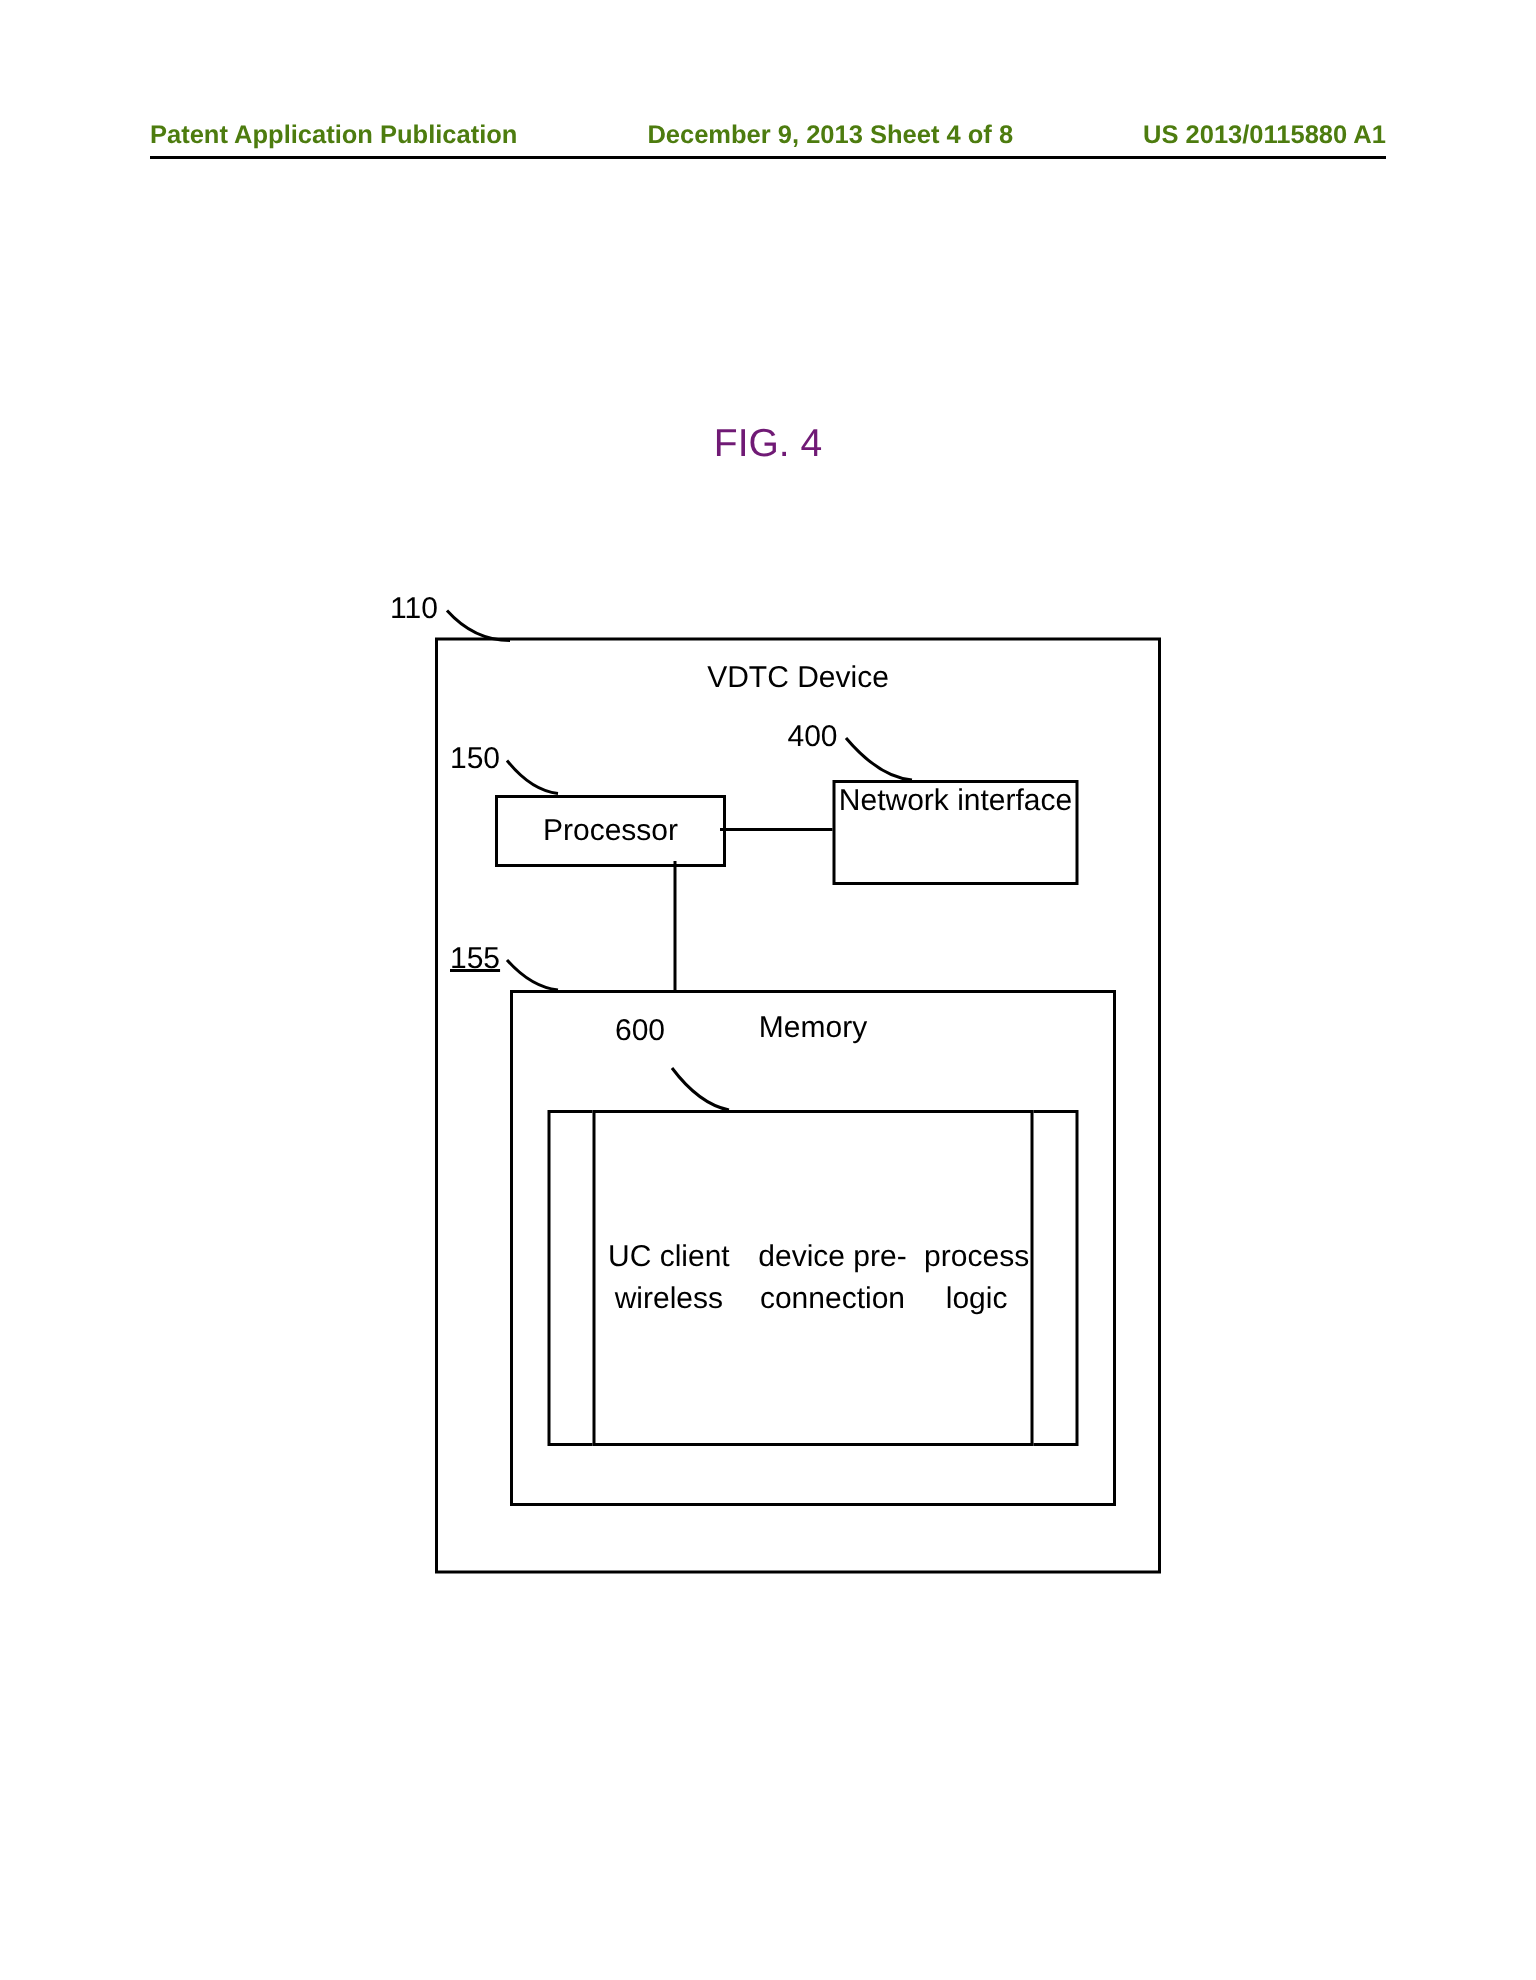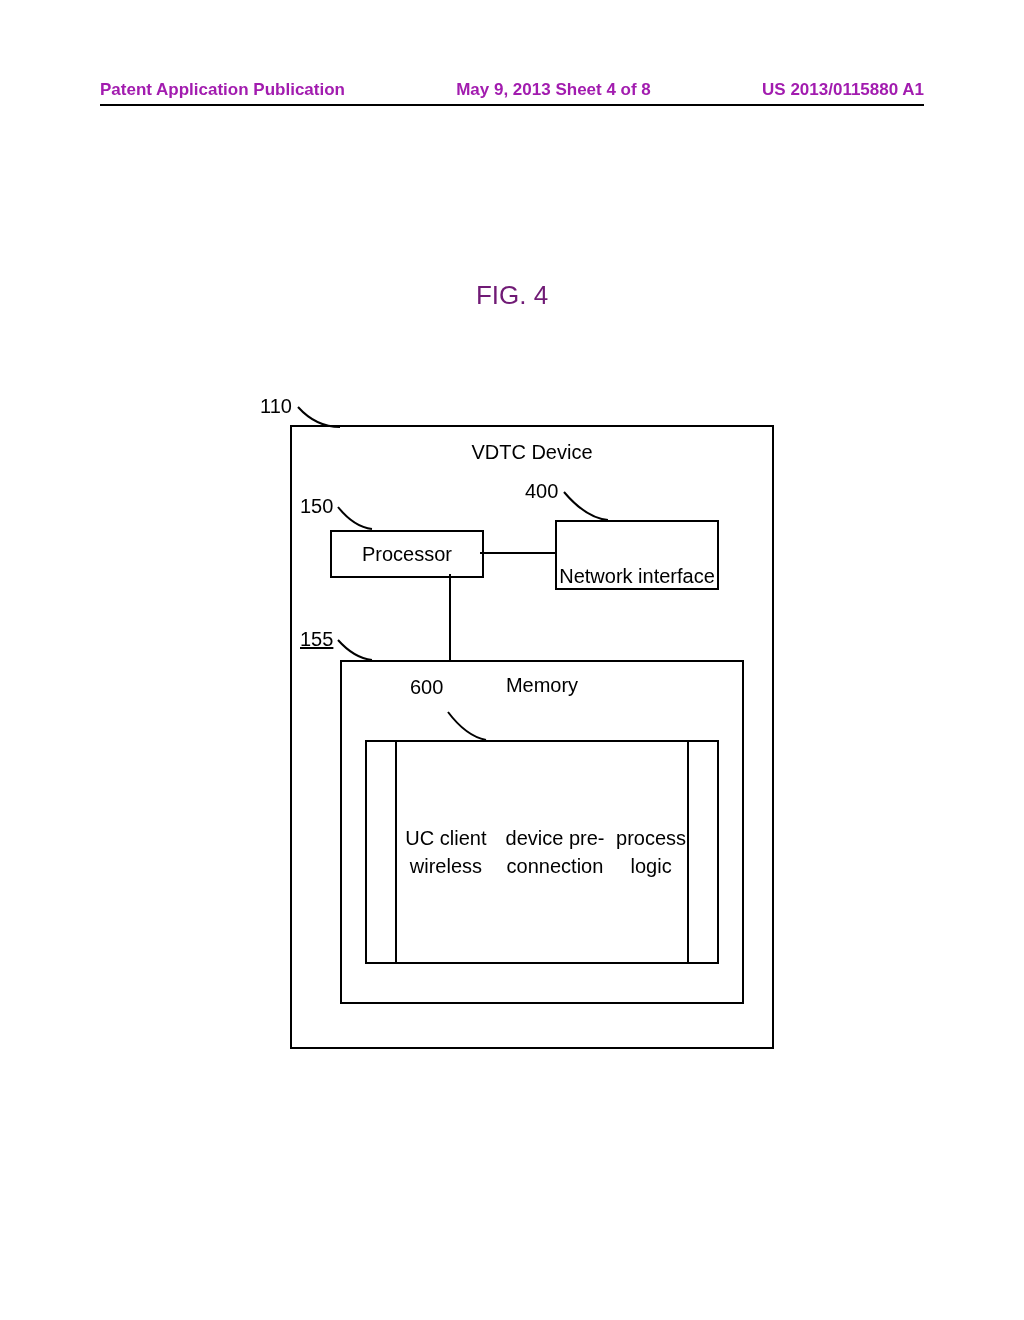--- a/index.html
+++ b/index.html
@@ -16,21 +16,21 @@
   }
   .header {
     position: absolute;
     top: 80px;
     left: 100px;
     right: 100px;
     display: flex;
     justify-content: space-between;
     font-size: 17px;
     font-weight: bold;
-    color: #a21caf;
+    color: #4d7c0f;
     border-bottom: 2px solid #000;
     padding-bottom: 4px;
   }
   .figlabel {
     position: absolute;
     top: 280px;
     width: 100%;
     text-align: center;
     font-size: 26px;
     color: #701a75;
@@ -55,35 +55,35 @@
     overflow: visible;
   }
 </style>
 </head>
 <body>
 
 <div class="page">
 
   <div class="header">
     <span>Patent Application Publication</span>
-    <span>May 9, 2013  Sheet 4 of 8</span>
+    <span>December 9, 2013  Sheet 4 of 8</span>
     <span>US 2013/0115880 A1</span>
   </div>
 
   <div class="figlabel">FIG. 4</div>
 
   <div class="box" style="left:290px; top:425px; width:480px; height:620px;">
     <div class="boxlabel" style="margin-top:14px;">VDTC Device</div>
   </div>
 
   <div class="box" style="left:330px; top:530px; width:150px; height:44px; display:flex; align-items:center; justify-content:center;">
     <div class="boxlabel">Processor</div>
   </div>
 
-  <div class="box" style="left:555px; top:520px; width:160px; height:66px; display:flex; align-items:flex-end; justify-content:center;">
+  <div class="box" style="left:555px; top:520px; width:160px; height:66px; display:flex; align-items:flex-start; justify-content:center;">
     <div class="boxlabel" style="line-height:1.2;">Network interface</div>
   </div>
 
   <div class="box" style="left:340px; top:660px; width:400px; height:340px;">
     <div class="boxlabel" style="margin-top:12px;">Memory</div>
   </div>
 
   <div class="box" style="left:365px; top:740px; width:350px; height:220px;"></div>
 
   <div class="box" style="left:395px; top:740px; width:290px; height:220px; display:flex; flex-direction:row; align-items:center; justify-content:center;">

